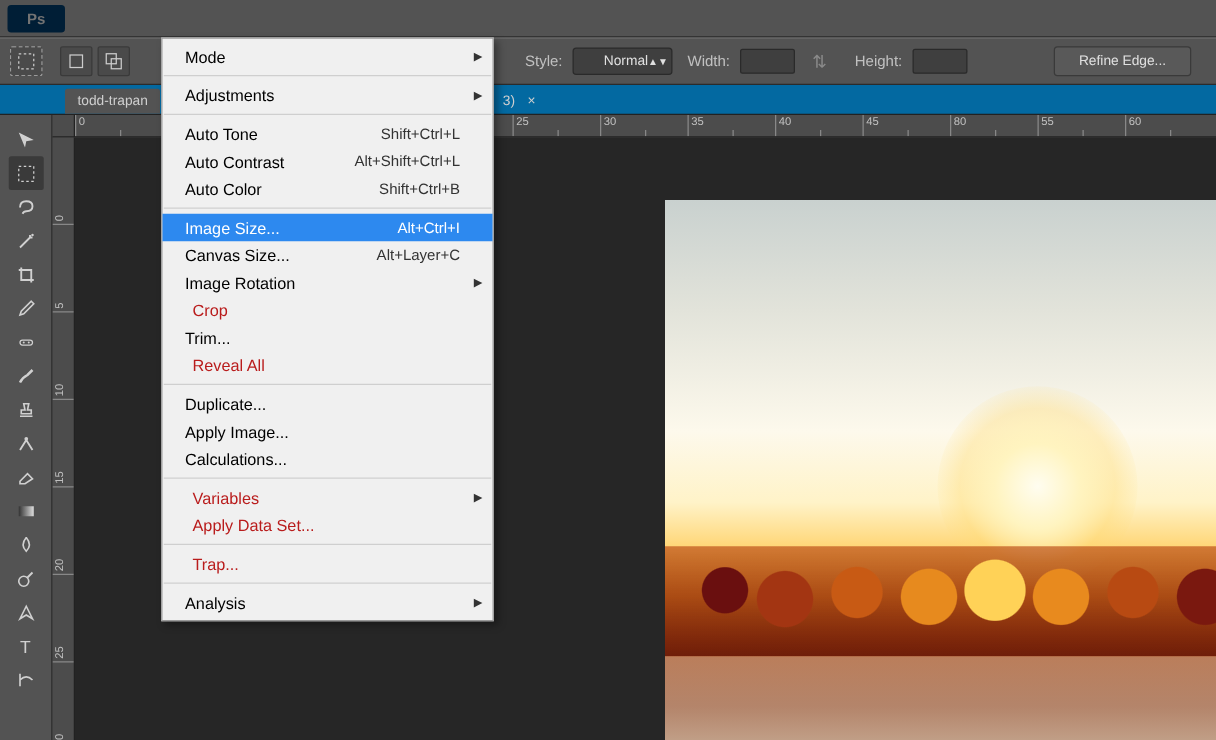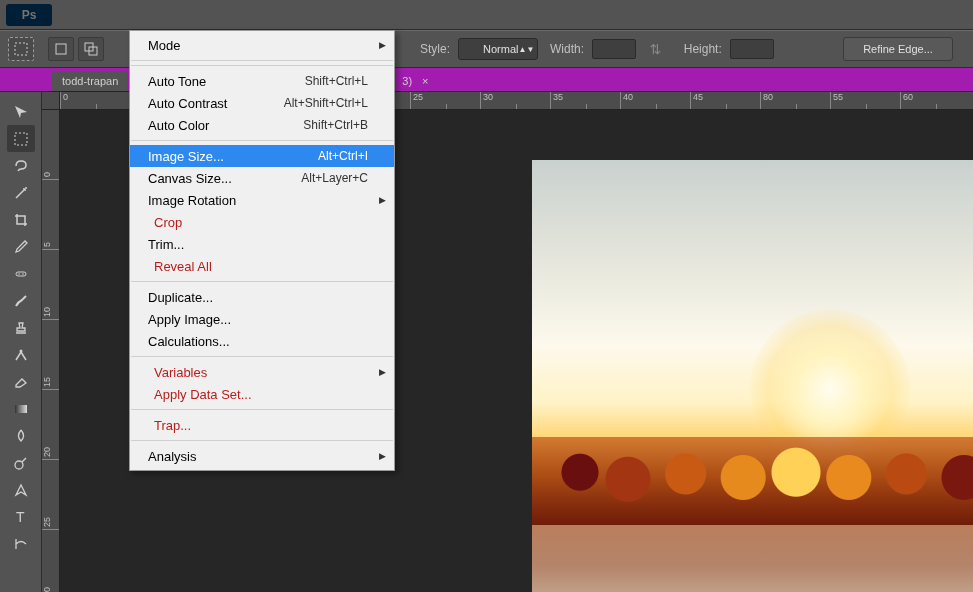--- a/index.html
+++ b/index.html
@@ -9,21 +9,21 @@
 .menubar .mitem { padding:0 10px; height:30px; display:flex; align-items:center; cursor:default; }
 .menubar .mitem.open { background:#e8e8e8; color:#000; }
 .optbar { height:38px; background:#535353; border-top:1px solid #6a6a6a; border-bottom:1px solid #2b2b2b; display:flex; align-items:center; font-size:12px; color:#cfcfcf; padding-left:8px; gap:4px; }
 .optbtn { width:26px; height:24px; border:1px solid #3a3a3a; background:#4a4a4a; border-radius:2px; display:flex; align-items:center; justify-content:center; }
 .optbtn.sel { border:1px dashed #9a9a9a; }
 .spacer { width:300px; }
 .field-lbl { margin-left:8px; margin-right:4px; color:#c0c0c0; }
 .dropdown { width:80px; height:22px; background:#3f3f3f; border:1px solid #2a2a2a; border-radius:3px; display:flex; align-items:center; justify-content:space-between; padding:0 24px; color:#e0e0e0; font-size:11px; }
 .smallfield { width:44px; height:20px; background:#3f3f3f; border:1px solid #2a2a2a; border-radius:2px; }
 .refine { width:110px; height:24px; background:#595959; border:1px solid #3a3a3a; border-radius:3px; display:flex; align-items:center; justify-content:center; color:#e0e0e0; font-size:11px; margin-left:auto; margin-right:20px; }
-.tabstrip { height:24px; background:#a21caf; display:flex; align-items:flex-end; padding-left:52px; font-size:11px; color:#cfcfcf; border-bottom:1px solid #222; }
+.tabstrip { height:24px; background:#0369a1; display:flex; align-items:flex-end; padding-left:52px; font-size:11px; color:#cfcfcf; border-bottom:1px solid #222; }
 .tab { background:#535353; padding:4px 10px; border-radius:2px 2px 0 0; display:flex; align-items:center; gap:8px; }
 .main { position:relative; height:calc(592px - 30px - 38px - 24px); display:flex; }
 .sidetools { width:42px; background:#535353; border-right:1px solid #2b2b2b; display:flex; flex-direction:column; align-items:center; padding-top:6px; gap:0px; }
 .tool { width:28px; height:27px; display:flex; align-items:center; justify-content:center; color:#d0d0d0; font-size:16px; border-radius:2px; }
 .tool.active { background:#3a3a3a; }
 .canvas-wrap { flex:1; position:relative; background:#262626; }
 .ruler-h { position:absolute; top:0; left:18px; right:0; height:18px; background:#4c4c4c; border-bottom:1px solid #222; display:flex; overflow:hidden; font-size:9px; color:#c0c0c0; }
 .ruler-h .tick { width:70px; flex:none; border-left:1px solid #888; padding-left:2px; height:100%; position:relative; }
 .ruler-h .tick::after { content:""; position:absolute; left:50%; bottom:0; width:1px; height:5px; background:#888; }
 .ruler-v { position:absolute; top:18px; left:0; bottom:0; width:18px; background:#4c4c4c; border-right:1px solid #222; display:flex; flex-direction:column; font-size:9px; color:#c0c0c0; overflow:hidden; }
@@ -236,20 +236,23 @@
       <div class="water"></div>
     </div>
   </div>
 </div>
 
 <div class="dropdown-menu" id="imgmenu-slot">
     <div class="dm-row sub">
       <span>Mode</span>
     </div>
     <div class="dm-sep"></div>
+    <div class="dm-row sub">
+      <span>Adjustments</span>
+    </div>
     <div class="dm-sep"></div>
     <div class="dm-row">
       <span>Auto Tone</span>
       <span class="shortcut">Shift+Ctrl+L</span>
     </div>
     <div class="dm-row">
       <span>Auto Contrast</span>
       <span class="shortcut">Alt+Shift+Ctrl+L</span>
     </div>
     <div class="dm-row">

